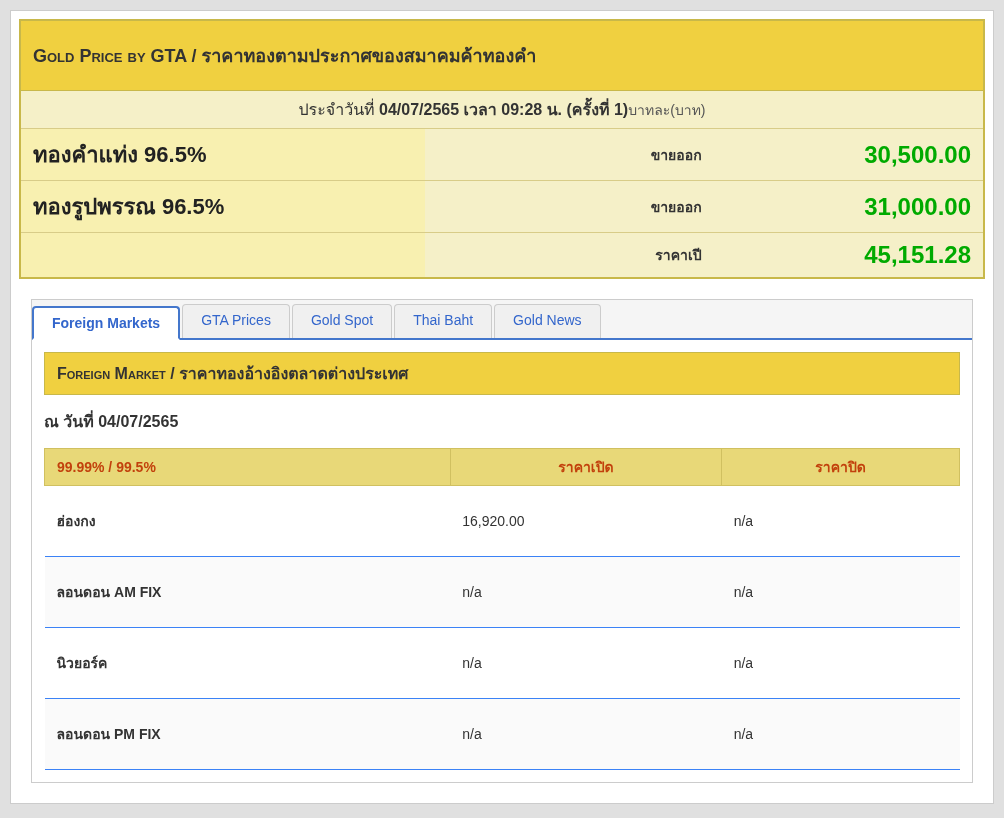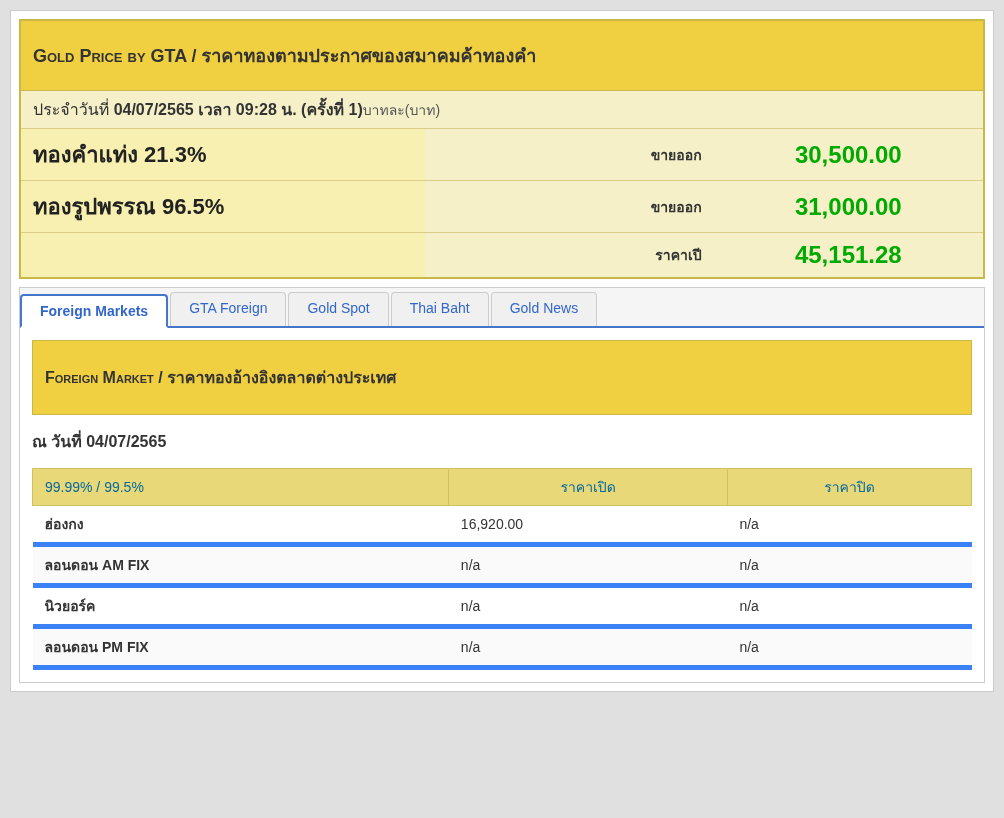--- a/index.html
+++ b/index.html
@@ -31,21 +31,21 @@
       font-weight: bold;
       font-variant: small-caps;
       border-bottom: 1px solid #c8b84a;
       color: #333;
     }
     .top-subtitle {
       padding: 6px 12px;
       font-size: 16px;
       color: #333;
       display: flex;
-      justify-content: flex-start;
+      justify-content: center;
       align-items: center;
     }
     .top-subtitle .unit-text {
       font-size: 14px;
       color: #555;
     }
 
     .price-table {
       width: 100%;
       border-collapse: collapse;
@@ -63,33 +63,33 @@
       width: 42%;
     }
     .price-table .action-cell {
       text-align: right;
       font-size: 14px;
       font-weight: bold;
       color: #333;
       width: 30%;
     }
     .price-table .value-cell {
-      text-align: center;
+      text-align: right;
       font-size: 24px;
       font-weight: bold;
       color: #00aa00;
       width: 28%;
     }
     .price-table .empty-label {
       background: #f8f0b0;
     }
 
     
     .tabs-section {
-      margin: 8px;
+      margin: 20px;
       border: 1px solid #ccc;
     }
     .tabs-bar {
       display: flex;
       border-bottom: 2px solid #4477cc;
       background: #f5f5f5;
       flex-wrap: wrap;
     }
     .tab {
       padding: 7px 18px;
@@ -115,55 +115,55 @@
     }
     .tab-content {
       padding: 12px;
       background: white;
     }
 
     
     .fm-title-box {
       background: #f0d040;
       border: 1px solid #c8b84a;
-      padding: 24px 12px;
+      padding: 8px 12px;
       font-size: 16px;
       font-weight: bold;
       font-variant: small-caps;
       color: #333;
       margin-bottom: 10px;
     }
     .fm-date {
       font-size: 16px;
       font-weight: bold;
       color: #333;
       margin-bottom: 10px;
       padding: 4px 0;
     }
     .fm-table {
       width: 100%;
       border-collapse: collapse;
     }
     .fm-table th {
       background: #e8d878;
-      font-weight: normal;
-      font-size: 14px;
-      color: #0369a1;
+      font-weight: bold;
+      font-size: 14px;
+      color: #c2410c;
       padding: 7px 12px;
       text-align: center;
       border: 1px solid #d0c060;
     }
     .fm-table th.left-th {
       text-align: left;
     }
     .fm-table td {
-      padding: 7px 12px;
-      font-size: 14px;
-      color: #333;
-      border-bottom: 5px solid #3b82f6;
+      padding: 24px 12px;
+      font-size: 14px;
+      color: #333;
+      border-bottom: 1px solid #3b82f6;
     }
     .fm-table td.market-name {
       font-weight: bold;
     }
     .fm-table td.num-cell {
     }
     .fm-table tr:nth-child(even) {
       background: #fafafa;
     }
   </style>
@@ -177,42 +177,42 @@
     <div class="top-subtitle">
       <span>
         <span>ประจำวันที่</span>
         <strong> <span>04/07/2565</span> <span>เวลา</span> <span>09:28</span> <span>น. (ครั้งที่ 1)</span></strong>
       </span>
       <span class="unit-text">บาทละ(บาท)</span>
     </div>
     <table class="price-table">
       <tbody id="price-tbody">
       <tr>
-            <td class="label-cell">ทองคำแท่ง 21.3%</td>
+            <td class="label-cell">ทองคำแท่ง 96.5%</td>
             <td class="action-cell">ขายออก</td>
             <td class="value-cell">30,500.00</td>
           </tr>
           <tr>
             <td class="label-cell">ทองรูปพรรณ 96.5%</td>
             <td class="action-cell">ขายออก</td>
             <td class="value-cell">31,000.00</td>
           </tr>
           <tr>
             <td class="label-cell empty-label"></td>
             <td class="action-cell">ราคาเปี</td>
             <td class="value-cell">45,151.28</td>
           </tr>
         </tbody>
     </table>
   </div>
 
   <div class="tabs-section">
     <div class="tabs-bar" id="tabs-bar">
     <div class="tab active">Foreign Markets</div>
-        <div class="tab">GTA Foreign</div>
+        <div class="tab">GTA Prices</div>
         <div class="tab">Gold Spot</div>
         <div class="tab">Thai Baht</div>
         <div class="tab">Gold News</div>
       </div>
     <div class="tab-content">
 
       <div>
         <div class="fm-title-box">Foreign Market / ราคาทองอ้างอิงตลาดต่างประเทศ</div>
         <div class="fm-date">
           <span>ณ วันที่</span>

